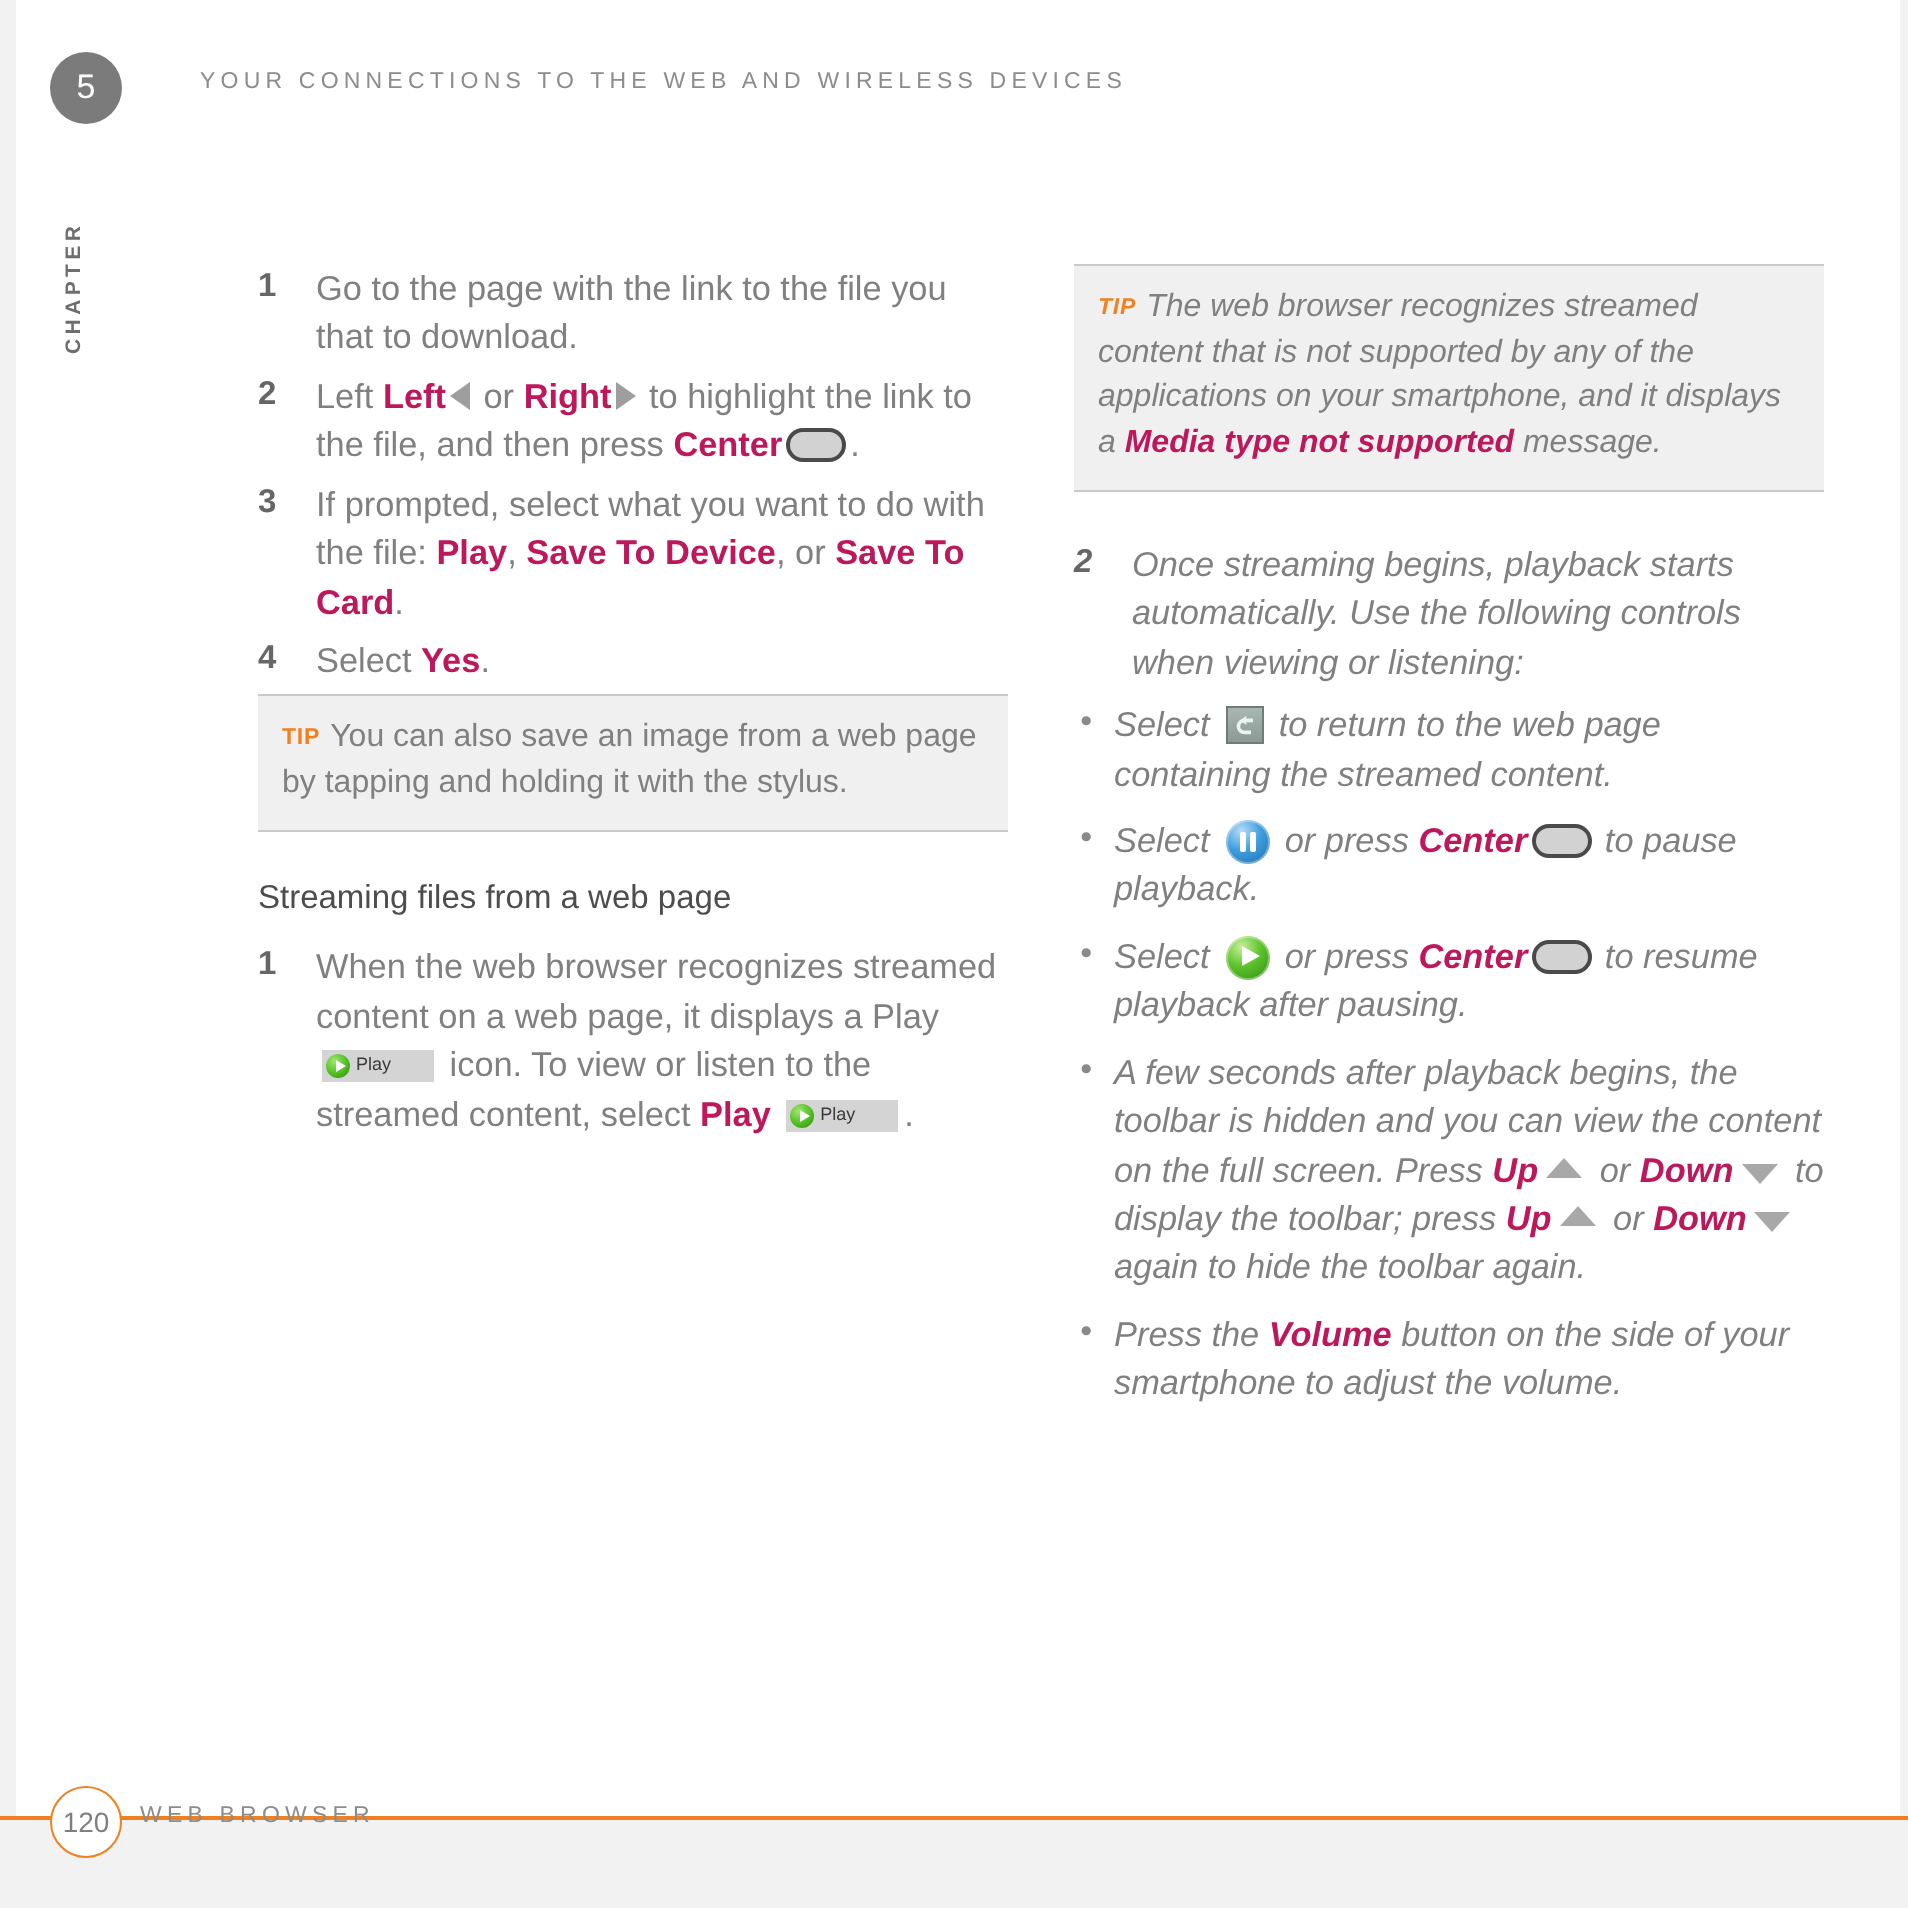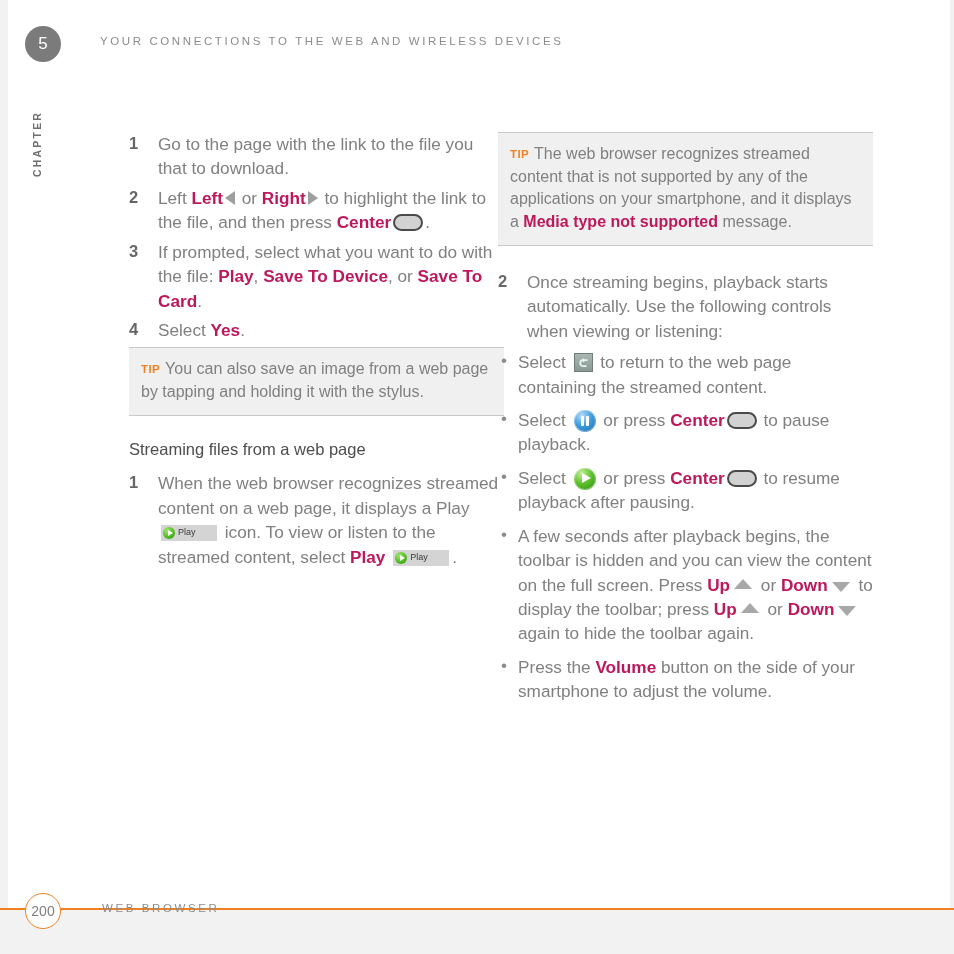--- a/index.html
+++ b/index.html
@@ -61,21 +61,21 @@
   
   .col {
     position: absolute;
     top: 132px;
     width: 375px;
     color: #808080;
     font-size: 17.2px;
     line-height: 1.42;
   }
   .col-left  { left: 129px; }
-  .col-right { left: 498px; }
+  .col-right { left: 537px; font-style: italic; }
 
   
   .step {
     position: relative;
     padding-left: 29px;
     margin-bottom: 5px;
   }
   .step > .num {
     position: absolute; left: 0; top: 0;
     font-weight: bold; color: #666;
@@ -222,21 +222,21 @@
   .page-num {
     position: absolute; left: 25px; top: 893px;
     width: 36px; height: 36px; border-radius: 50%;
     background: #ffffff;
     border: 1.5px solid #f08020;
     color: #7f7f7f;
     font-size: 14px;
     display: flex; align-items: center; justify-content: center;
   }
   .footer-title {
-    position: absolute; left: 102px; top: 902px;
+    position: absolute; left: 70px; top: 902px;
     font-size: 11.5px;
     letter-spacing: 2.6px;
     color: #8c8c8c;
     text-transform: uppercase;
   }
 </style>
 </head>
 <body>
 
 <div class="page">
@@ -275,15 +275,15 @@
               </svg></span><span> to return to the web page containing the streamed content.</span></span></div>
         <div class="bullet"><span class="dot">•</span><span><span>Select </span><span class="ico gel gel-pause"></span><span> or press </span><b>Center</b><span class="ico center-btn"></span><span> to pause playback.</span></span></div>
         <div class="bullet"><span class="dot">•</span><span><span>Select </span><span class="ico gel gel-play"></span><span> or press </span><b>Center</b><span class="ico center-btn"></span><span> to resume playback after pausing.</span></span></div>
         <div class="bullet"><span class="dot">•</span><span><span>A few seconds after playback begins, the toolbar is hidden and you can view the content on the full screen. Press </span><b>Up</b><span class="ico tri-up"></span><span> or </span><b>Down</b><span class="ico tri-down"></span><span> to display the toolbar; press </span><b>Up</b><span class="ico tri-up"></span><span> or </span><b>Down</b><span class="ico tri-down"></span><span> again to hide the toolbar again.</span></span></div>
         <div class="bullet"><span class="dot">•</span><span><span>Press the </span><b>Volume</b><span> button on the side of your smartphone to adjust the volume.</span></span></div>
       </div>
   </div>
 
   <div class="footer-rule"></div>
   <div class="footer-band"></div>
-  <div class="page-num">200</div>
+  <div class="page-num">120</div>
   <div class="footer-title">WEB BROWSER</div>
 </div>
 
 </body></html>

